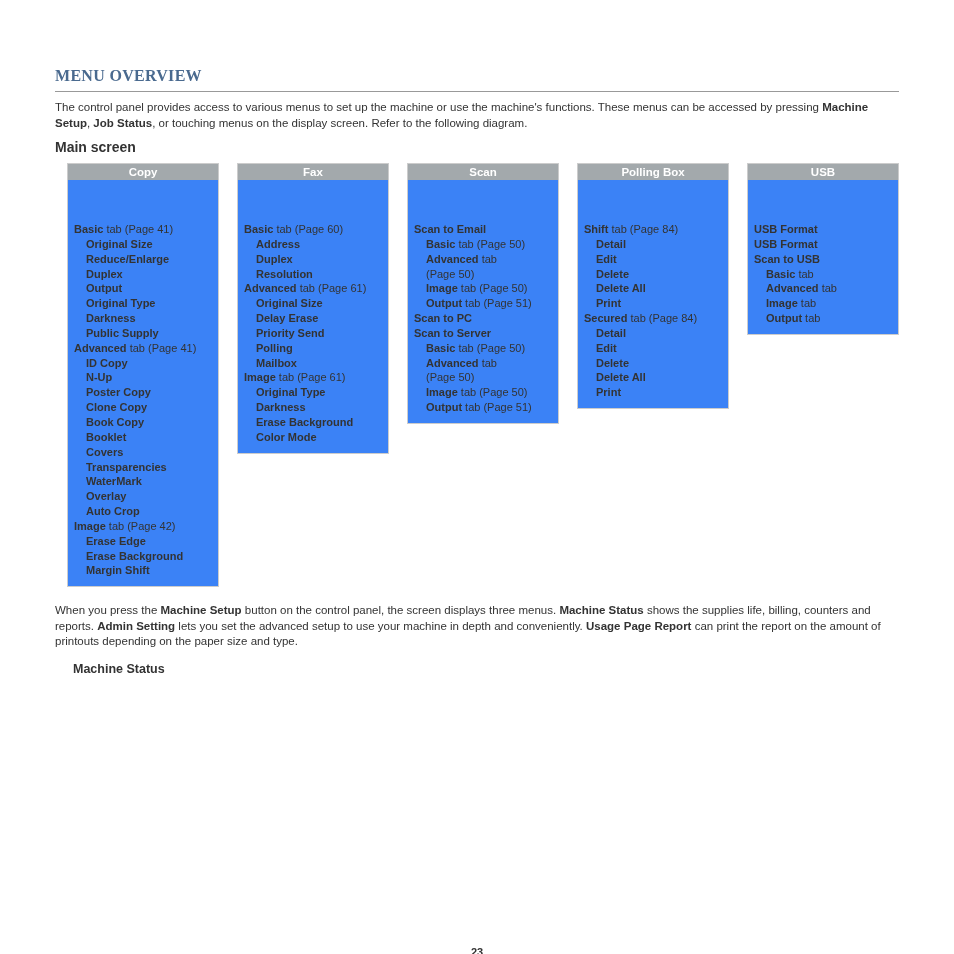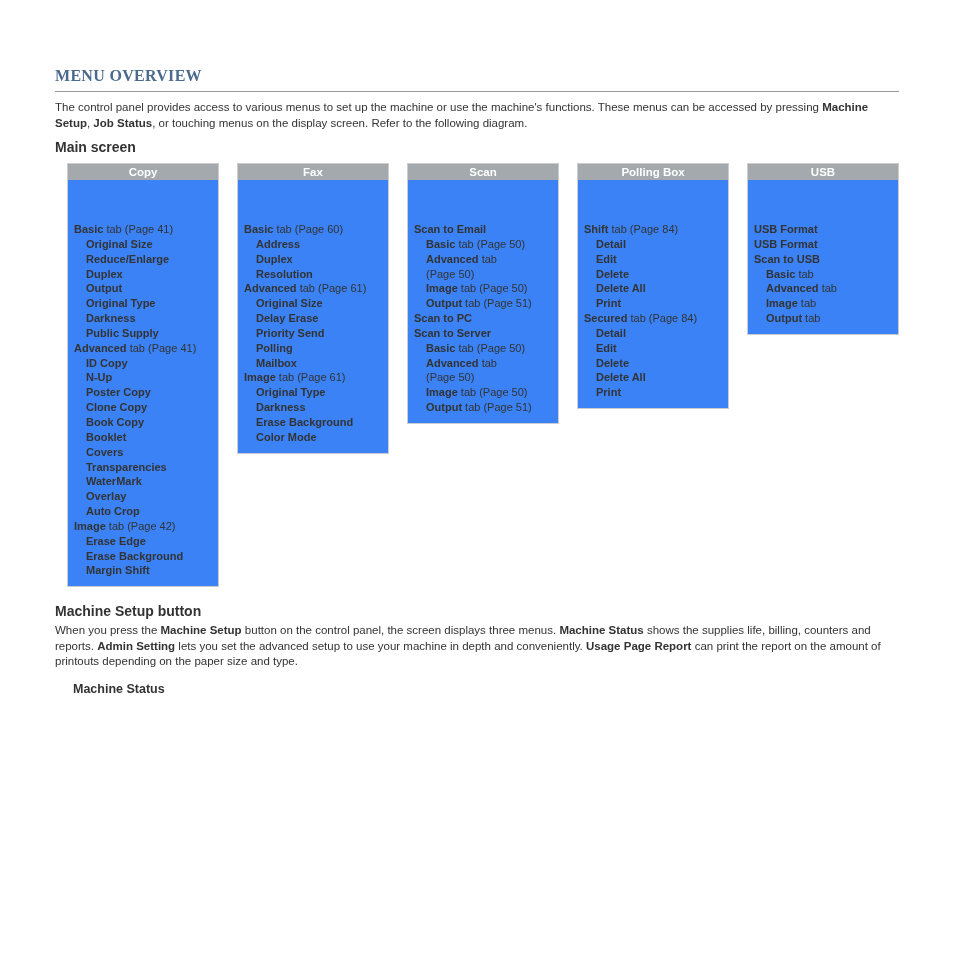--- a/index.html
+++ b/index.html
@@ -191,21 +191,20 @@
           <div class="lvl0"><span class="b">USB Format</span></div>
           <div class="lvl0"><span class="b">Scan to USB</span></div>
           <div class="lvl1"><span class="b">Basic</span><span> tab</span></div>
           <div class="lvl1"><span class="b">Advanced</span><span> tab</span></div>
           <div class="lvl1"><span class="b">Image</span><span> tab</span></div>
           <div class="lvl1"><span class="b">Output</span><span> tab</span></div>
         </div>
     </div>
   </div>
 
-  <h2 class="section">Machine Setup button</h2>
   <div class="section-desc">
     <span>When you press the </span><span class="b">Machine Setup</span><span> button on the control panel, the screen displays three menus. </span><span class="b">Machine Status</span><span> shows the supplies life, billing, counters and reports. </span><span class="b">Admin Setting</span><span> lets you set the advanced setup to use your machine in depth and conveniently. </span><span class="b">Usage Page Report</span><span> can print the report on the amount of printouts depending on the paper size and type.</span>
   </div>
 
   <h3 class="subhead">Machine Status</h3>
 
   <div class="pagenum">23</div>
 </div>
 
 </body></html>

